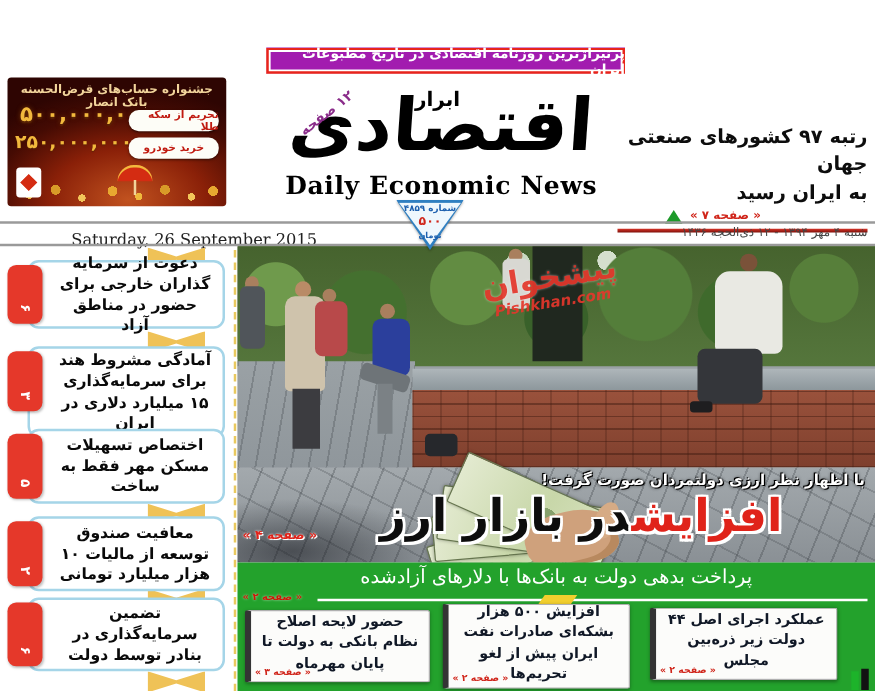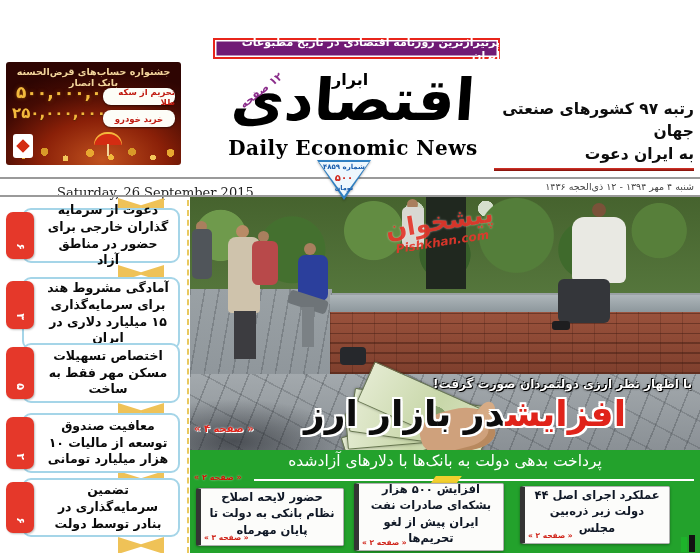--- a/index.html
+++ b/index.html
@@ -1,21 +1,21 @@
 <!DOCTYPE html>
 <html lang="fa"><head>
 <meta charset="utf-8">
 <style>
   html,body{margin:0;padding:0;background:#fff;}
   .page{position:relative;width:700px;height:553px;background:#ffffff;overflow:hidden;
         font-family:"DejaVu Sans",sans-serif;}
 
   
   .top-banner{position:absolute;left:213px;top:38px;width:287px;height:21px;
-    background:#701a75;box-shadow:inset 0 0 0 2px #e8251b, inset 0 0 0 3.5px #ffffff;
+    background:#a21caf;box-shadow:inset 0 0 0 2px #e8251b, inset 0 0 0 3.5px #ffffff;
     color:#fff;font-size:11px;font-weight:bold;display:flex;align-items:center;justify-content:center;
     direction:rtl;}
 
   
   .ad{position:absolute;left:6px;top:62px;width:175px;height:103px;border-radius:3px;
     background:radial-gradient(ellipse 140px 90px at 55% 95%, #c1521f 0%, #8a2008 45%, #450b03 78%, #2e0502 100%);
     overflow:hidden;}
   .ad-title{position:absolute;top:4px;left:0;right:0;text-align:center;color:#f2d49b;
     font-size:9.5px;font-weight:bold;direction:rtl;}
   .ad-amount1{position:absolute;top:20px;left:10px;color:#f2b93d;font-size:17px;font-weight:bold;
@@ -217,21 +217,25 @@
     </div>
   </div>
 
   <div class="logo-main">اقتصادی</div>
   <div class="logo-small">ابرار</div>
   <div class="pages-badge">۱۲ صفحه</div>
   <div class="logo-latin">Daily Economic News</div>
 
   <div class="top-story">
     <div class="ts-line">رتبه ۹۷ کشورهای صنعتی جهان</div>
-    <div class="ts-line">به ایران دعوت</div>
+    <div class="ts-line">به ایران رسید</div>
+    <div class="ts-refrow">
+      <div class="ts-tri"></div>
+      <div class="ts-ref">« صفحه ۷ »</div>
+    </div>
     <div class="ts-underline"></div>
   </div>
 
   <div class="rule r1"></div>
   <div class="date-en">Saturday, 26 September 2015</div>
   <div class="date-fa">شنبه ۴ مهر ۱۳۹۴ - ۱۲ ذی‌الحجه ۱۴۳۶</div>
   <div class="rule r2"></div>
 
   <div class="badge">
     <div class="tri-outer"></div>

